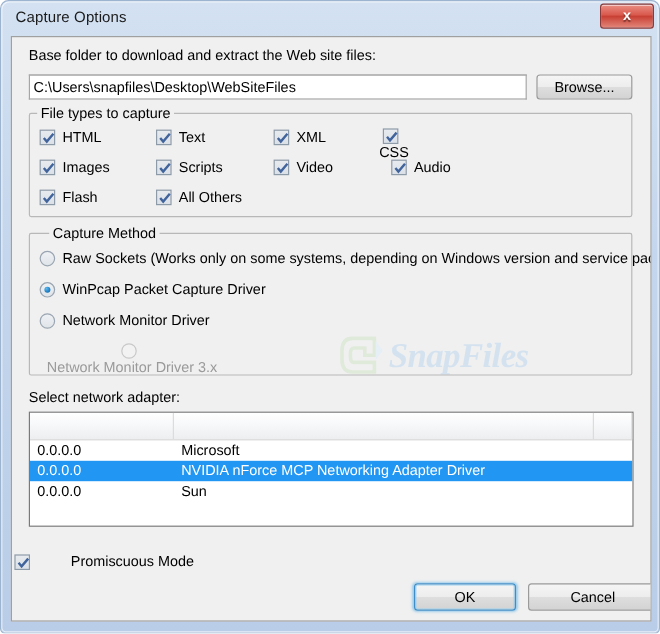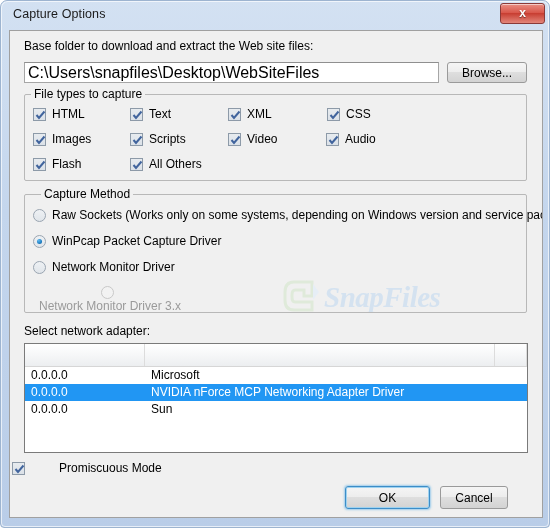--- a/index.html
+++ b/index.html
@@ -95,21 +95,21 @@
     white-space: nowrap;
   }
 
   
   .textbox {
     position: absolute;
     box-sizing: border-box;
     background: #ffffff;
     border: 1px solid #a6a6a6;
     border-top-color: #8f8f8f;
-    font-size: 16px;
+    font-size: 12px;
     color: #000;
     padding: 0 3px;
     line-height: 19px;
     height: 21px;
     outline: none;
     font-family: "Liberation Sans", sans-serif;
   }
 
   
   .btn {
@@ -326,21 +326,21 @@
             <span class="cb-text">Text</span>
           </div>
           <div class="cb" style="left: 203px; top: 12px;">
             <span class="cb-box">
               <svg width="11" height="11" viewBox="0 0 11 11">
                 <path d="M1.5 5 L4 8 L9.5 1.5" stroke="#41649d" stroke-width="2" fill="none"></path>
               </svg>
             </span>
             <span class="cb-text">XML</span>
           </div>
-          <div class="cb" style="left: 302px; top: 12px;">
+          <div class="cb" style="left: 285px; top: 12px; flex-direction: column;">
             <span class="cb-box">
               <svg width="11" height="11" viewBox="0 0 11 11">
                 <path d="M1.5 5 L4 8 L9.5 1.5" stroke="#41649d" stroke-width="2" fill="none"></path>
               </svg>
             </span>
             <span class="cb-text">CSS</span>
           </div>
           <div class="cb" style="left: 8px; top: 37px;">
             <span class="cb-box">
               <svg width="11" height="11" viewBox="0 0 11 11">
@@ -411,21 +411,21 @@
           </div>
           <div class="rb disabled" style="left: 8px; top: 91px; flex-direction: column;">
             <span class="rb-circle"></span>
             <span class="rb-text">Network Monitor Driver 3.x</span>
           </div>
         </div>
     </div>
 
     <div class="lbl" style="left:14px; top:293px;">Select network adapter:</div>
 
-    <div class="listview" style="left:14px; top:312px; width:504px; height:110px;">
+    <div class="listview" style="left:14px; top:312px; width:504px; height:96px;">
       <div class="lv-header" id="lv-header-host">
           <div class="lv-th" style="left: 0px; width: 120px;"></div>
           <div class="lv-th" style="left: 120px; width: 350px;"></div>
           <div class="lv-th" style="left: 470px; width: 32px;"></div>
         </div>
       <div class="lv-body" id="lv-body-host">
           <div class="lv-row">
             <span class="lv-c1">0.0.0.0</span>
             <span class="lv-c2">Microsoft</span>
           </div>
@@ -443,16 +443,16 @@
     <div class="cb" style="left:2px; top:430px;gap:28px;">
       <span class="cb-box">
         <svg width="11" height="11" viewBox="0 0 11 11">
             <path d="M1.5 5 L4 8 L9.5 1.5" stroke="#41649d" stroke-width="2" fill="none"></path>
           </svg>
       </span>
       <span class="cb-text">Promiscuous Mode</span>
     </div>
 
     <div class="btn default" style="left:335px; top:455px; width:85px; height:23px;">OK</div>
-    <div class="btn" style="left:430px; top:455px; width:68px; height:23px;">Cancel</div>
+    <div class="btn" style="left:430px; top:455px; width:108px; height:23px;">Cancel</div>
 
   </div>
 </div>
 
 </body></html>

